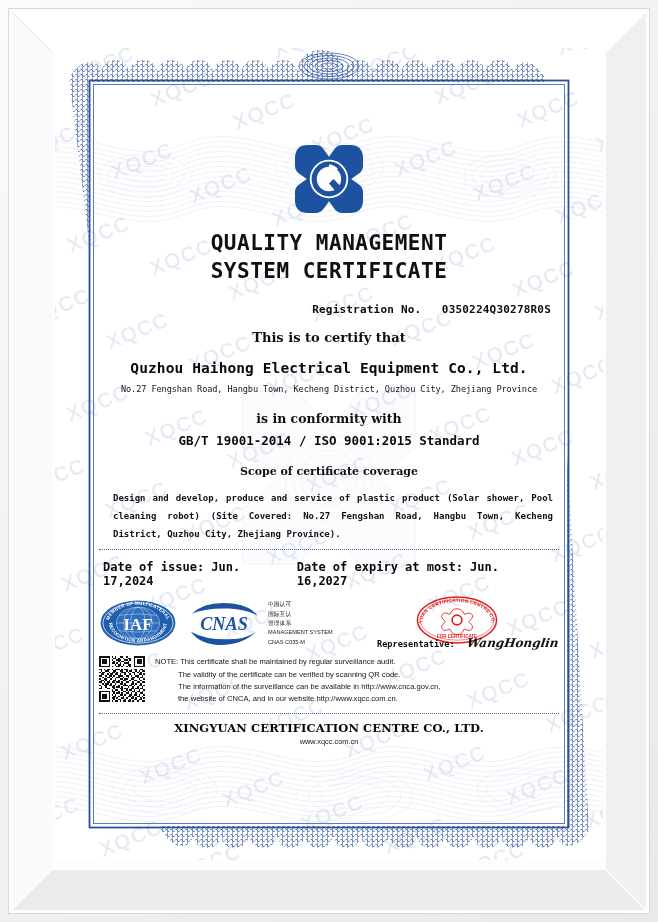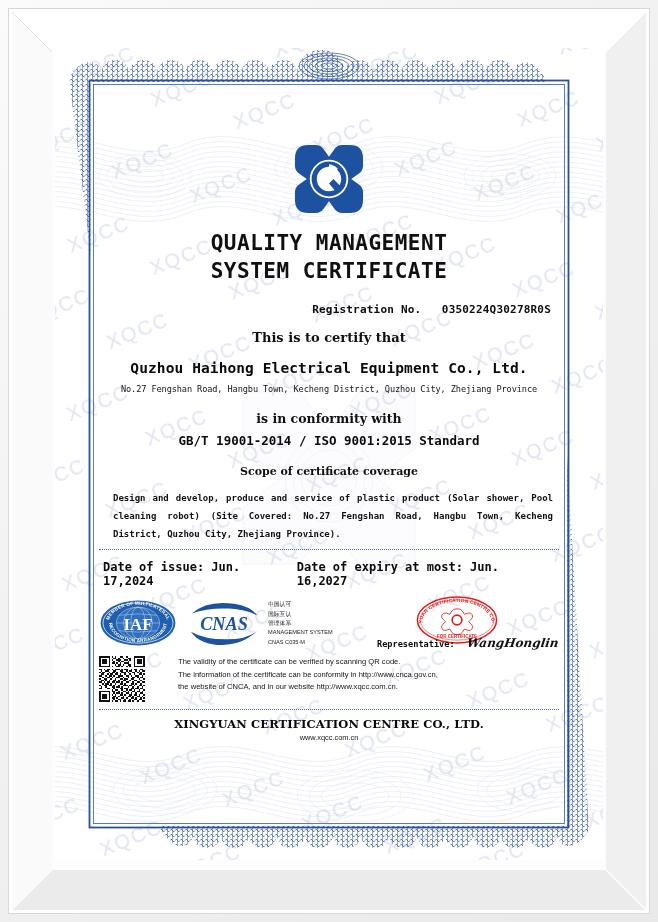--- a/index.html
+++ b/index.html
@@ -713,22 +713,26 @@
             <rect x="13" y="28" width="1" height="1"></rect>
               <rect x="15" y="28" width="2" height="1"></rect>
             <rect x="18" y="28" width="2" height="1"></rect>
               <rect x="21" y="28" width="1" height="1"></rect>
             <rect x="24" y="28" width="1" height="1"></rect>
               <rect x="27" y="28" width="2" height="1"></rect>
           </g>
         </svg>
 
         <div class="note-txt">
+          <div>
+            <span>NOTE:</span>
+            <span>This certificate shall be maintained by regular surveillance audit.</span>
+          </div>
           <span class="ind">The validity of the certificate can be verified by scanning QR code.</span>
-          <span class="ind">The information of the certificate can be conformity in http://www.cnca.gov.cn,</span>
+          <span class="ind">The information of the surveillance can be available in http://www.cnca.gov.cn,</span>
           <span class="ind">the website of CNCA, and in our website http://www.xqcc.com.cn.</span>
         </div>
       </div>
 
       <div class="dots2"></div>
 
       <div class="footer">
         <div class="f1">XINGYUAN CERTIFICATION CENTRE CO., LTD.</div>
         <div class="f3">www.xqcc.com.cn</div>
       </div>

